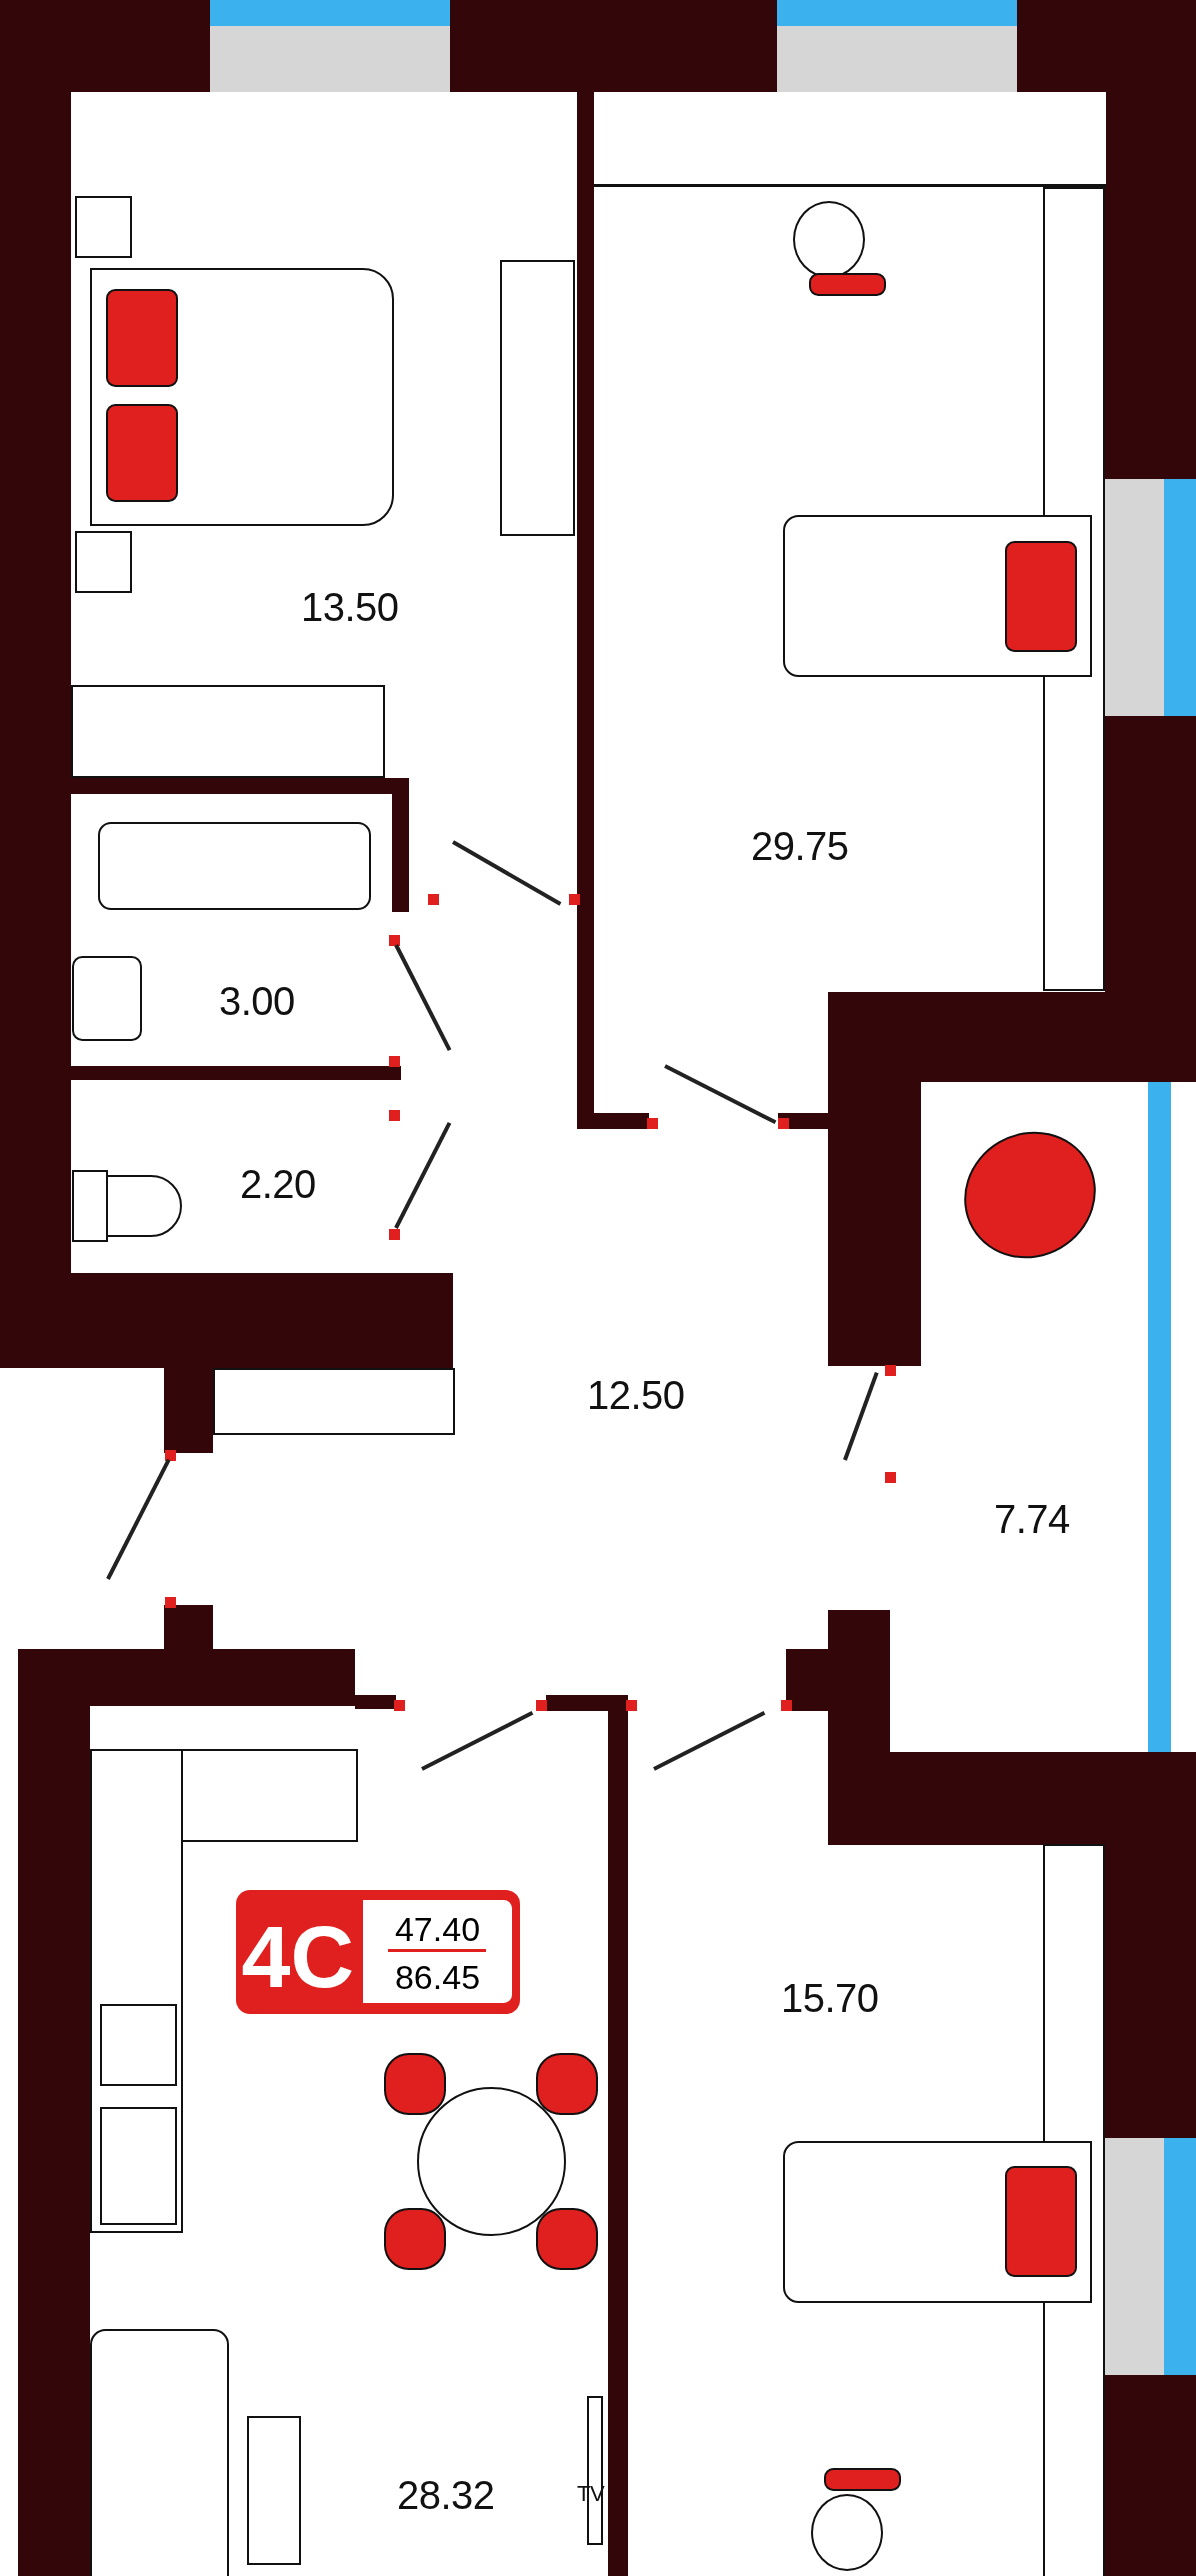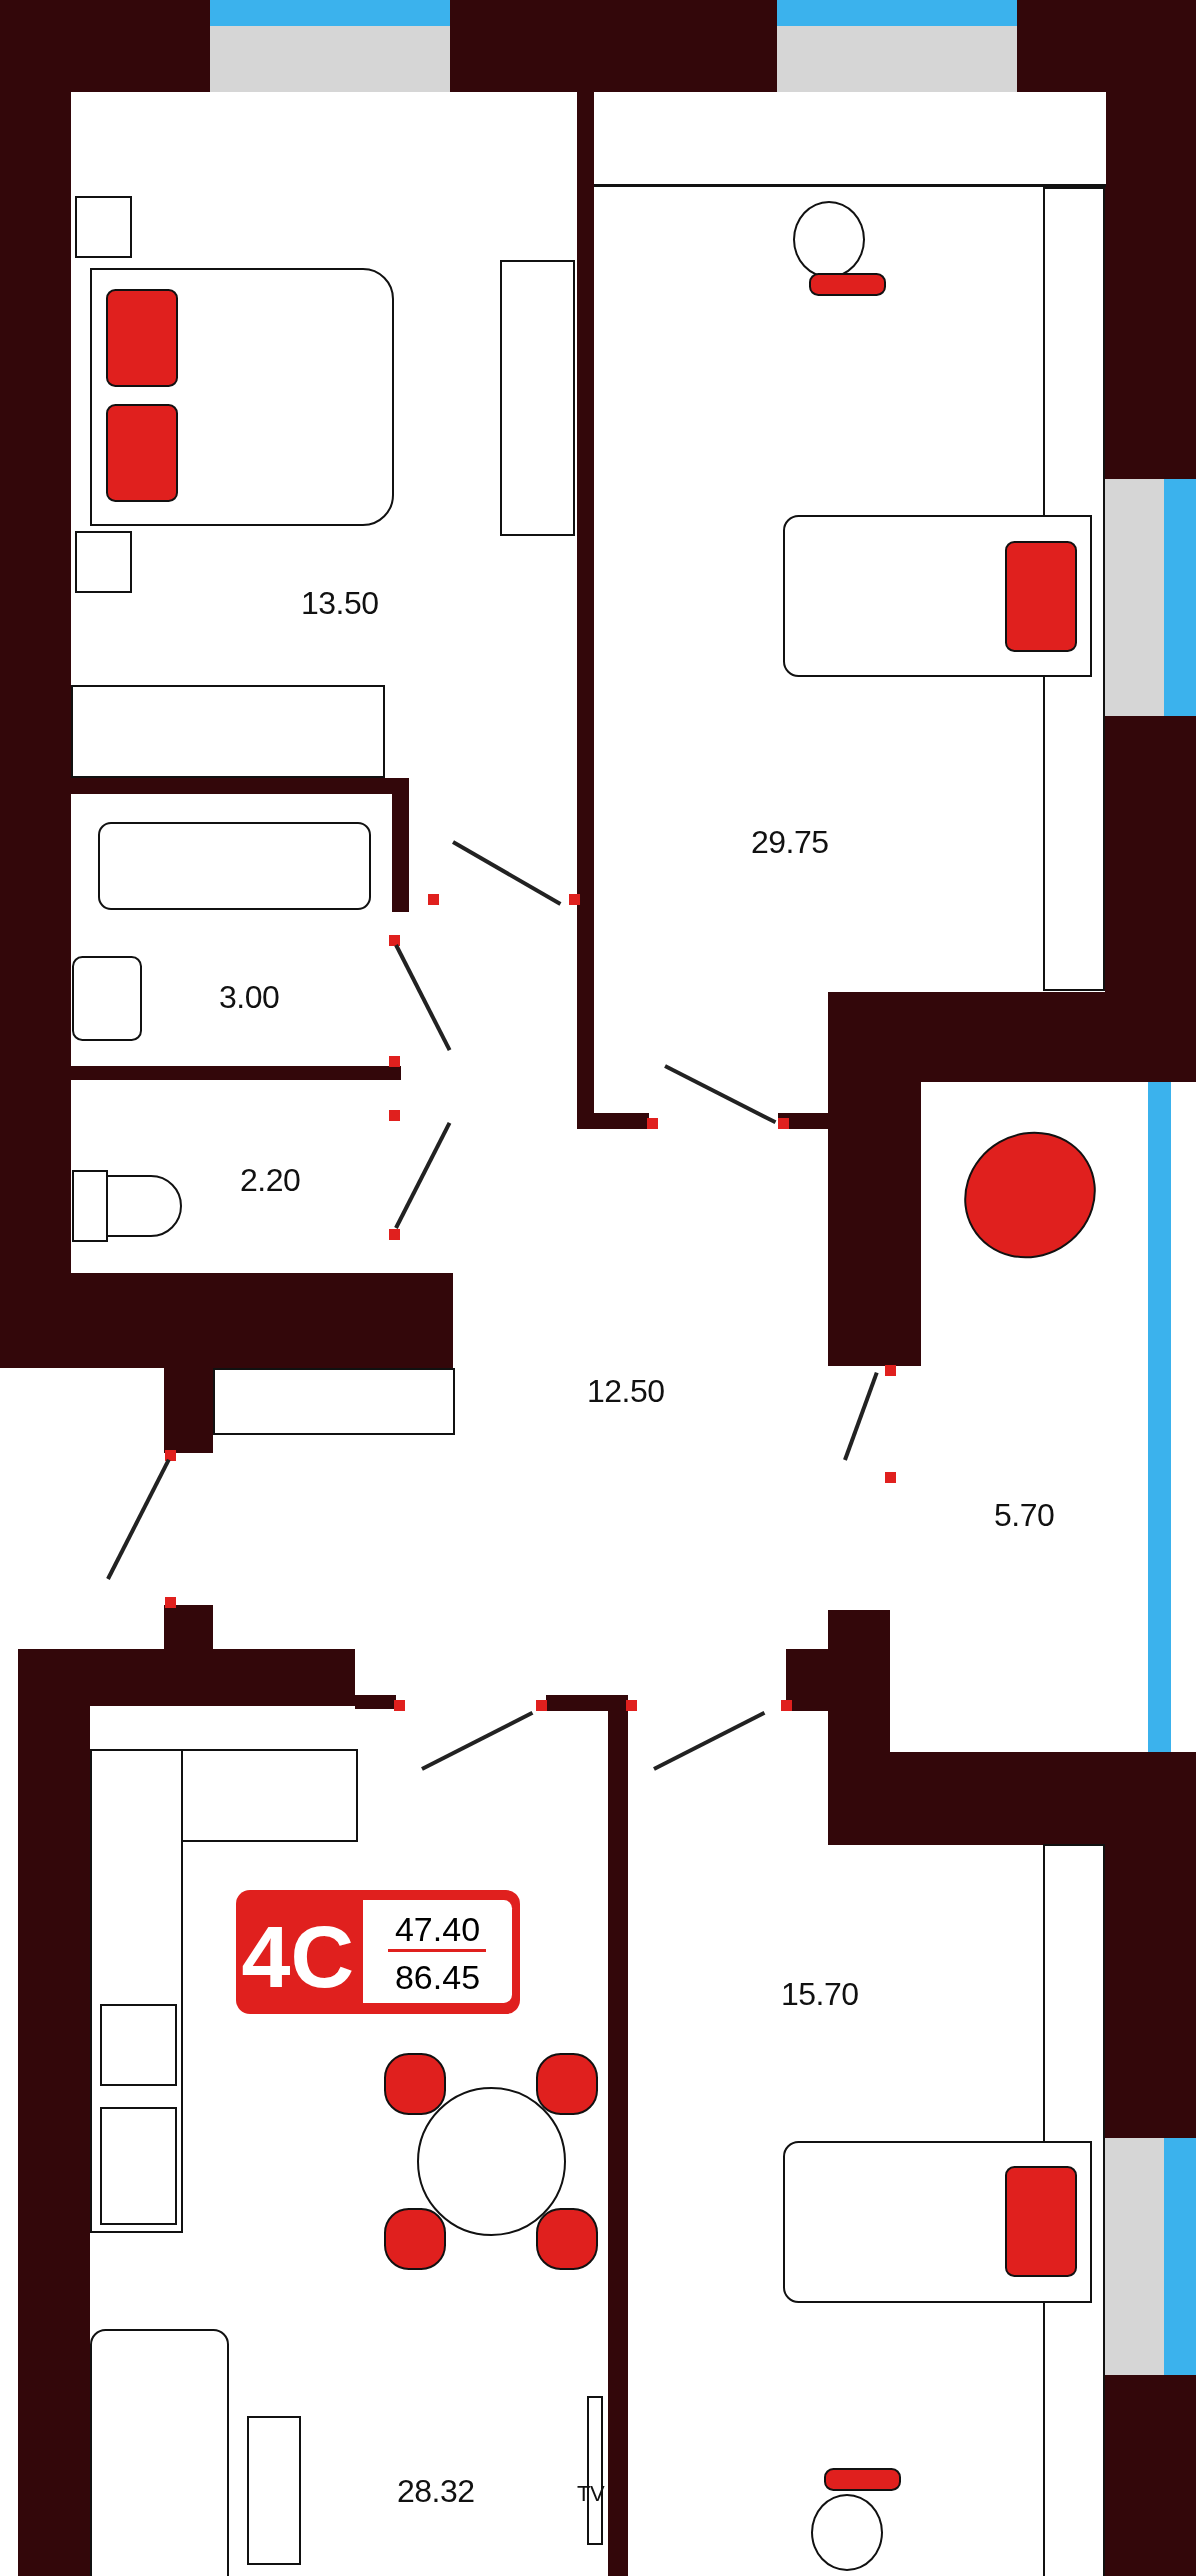--- a/index.html
+++ b/index.html
@@ -1,20 +1,20 @@
 <!DOCTYPE html>
 <html style="font-size:8.2px"><head>
 <meta charset="utf-8">
 <style>
   html,body{margin:0;padding:0;background:#fff;}
   #plan{position:relative;width:1196px;height:2769px;background:#fff;overflow:hidden;font-family:"Liberation Sans",sans-serif;}
   .wall{position:absolute;background:#33070a;}
   .win{position:absolute;background:#3bb2ed;}
   .sill{position:absolute;background:#d6d6d6;}
-  .lbl{position:absolute;font-size:32px;color:#111;letter-spacing:-0.5px;}
+  .lbl{position:absolute;font-size:40px;color:#111;letter-spacing:-0.5px;}
   .furn{position:absolute;border:2.6px solid #111;background:#fff;box-sizing:border-box;}
   .red{position:absolute;background:#e0201e;border:2.1px solid #111;box-sizing:border-box;border-radius:9.3px;}
   .hinge{position:absolute;width:11.3px;height:11.3px;background:#e0201e;}
   .door{position:absolute;height:4.1px;background:#222;transform-origin:0 50%;}
   #badge{position:absolute;left:236px;top:1890px;width:284px;height:124px;background:#e0201e;border-radius:14px;}
   #badge .code{position:absolute;left:5.2px;top:15.5px;width:113px;font-size:88px;color:#fff;font-weight:bold;text-align:center;}
   #badge .box{position:absolute;left:127px;top:10.3px;width:149px;height:103px;background:#fff;border-radius:0 8.2px 8.2px 0;text-decoration:underline;}
   #badge .v{position:absolute;left:0;width:149px;text-align:center;font-size:34px;color:#000;}
   #badge .sep{position:absolute;left:25px;top:49px;width:98px;height:3.1px;background:#e0201e;}
 </style>
@@ -128,21 +128,21 @@
   <div class="furn" style="left:783px;top:2141px;width:309px;height:162px;border-radius:15.5px 0 0 15.5px;"></div>
   <div class="red" style="left:1005px;top:2166px;width:72px;height:111px;"></div>
   <div class="red" style="left:824px;top:2468px;width:77px;height:23px;"></div>
   <div class="furn" style="left:811px;top:2494px;width:72px;height:77px;border-radius:50%;"></div>
 
   <div class="lbl" style="left:301px;top:585px;">13.50</div>
   <div class="lbl" style="left:751px;top:824px;">29.75</div>
   <div class="lbl" style="left:219px;top:979px;">3.00</div>
   <div class="lbl" style="left:240px;top:1162px;">2.20</div>
   <div class="lbl" style="left:587px;top:1373px;">12.50</div>
-  <div class="lbl" style="left:994px;top:1497px;">5.70</div>
+  <div class="lbl" style="left:994px;top:1497px;">7.74</div>
   <div class="lbl" style="left:781px;top:1976px;">15.70</div>
   <div class="lbl" style="left:397px;top:2473px;">28.32</div>
   <div class="lbl" style="left:577px;top:2481px;font-size:22px;">TV</div>
 
   <div id="badge">
     <div class="code">4C</div>
     <div class="box">
       <div class="v" style="top:9.3px;">47.40</div>
       <div class="sep"></div>
       <div class="v" style="top:58px;">86.45</div>

